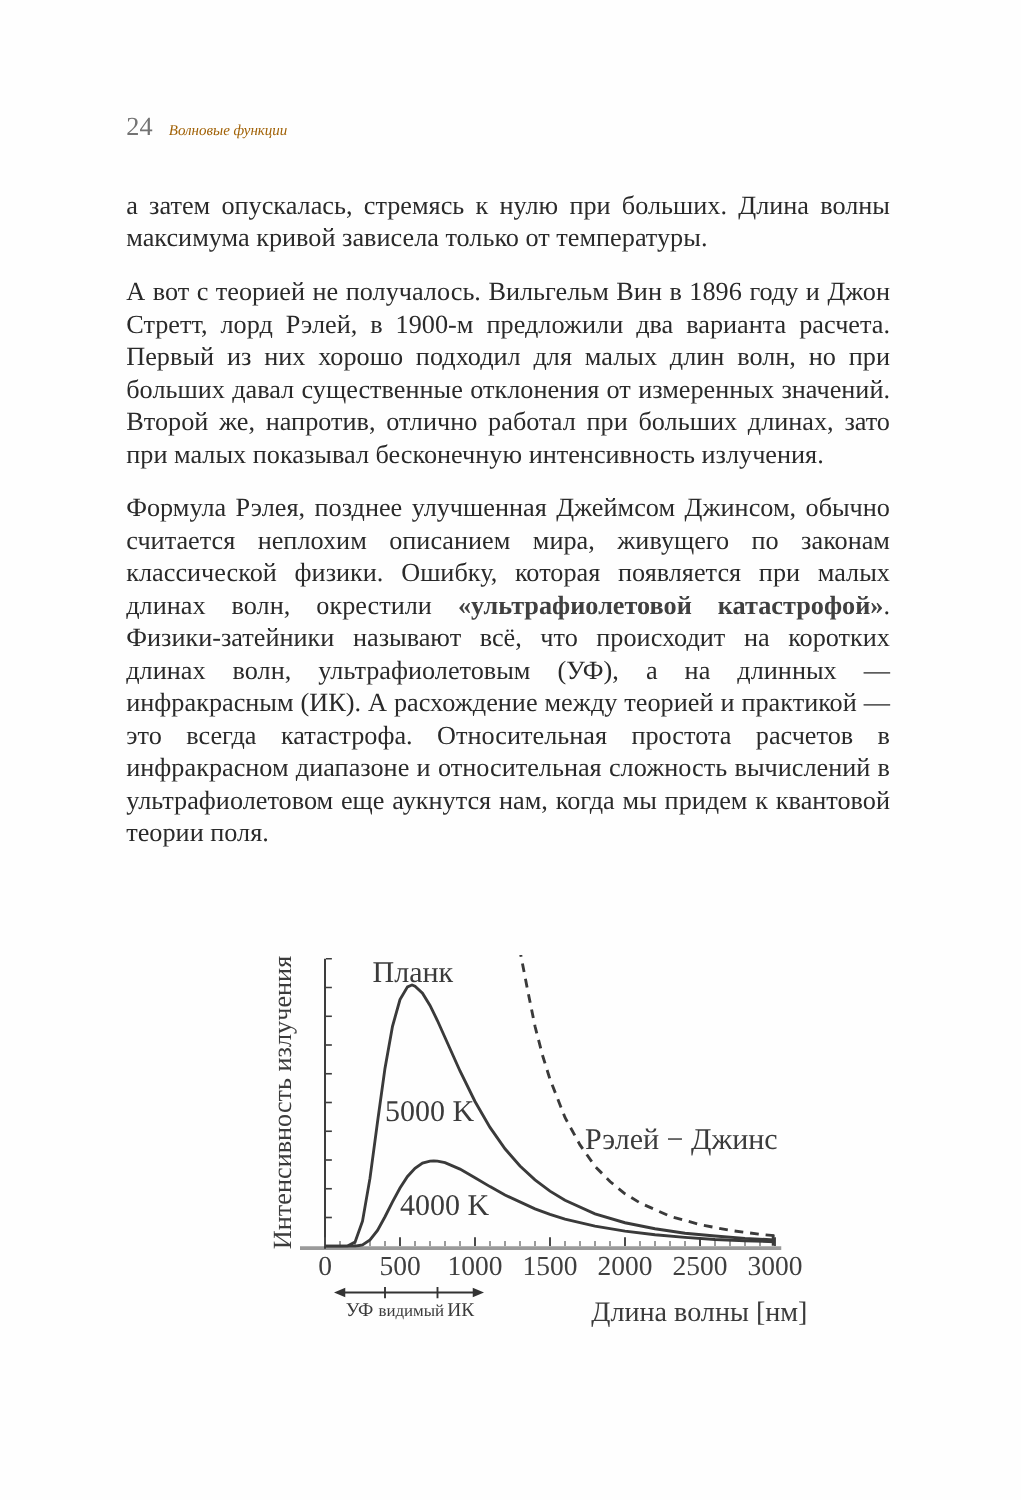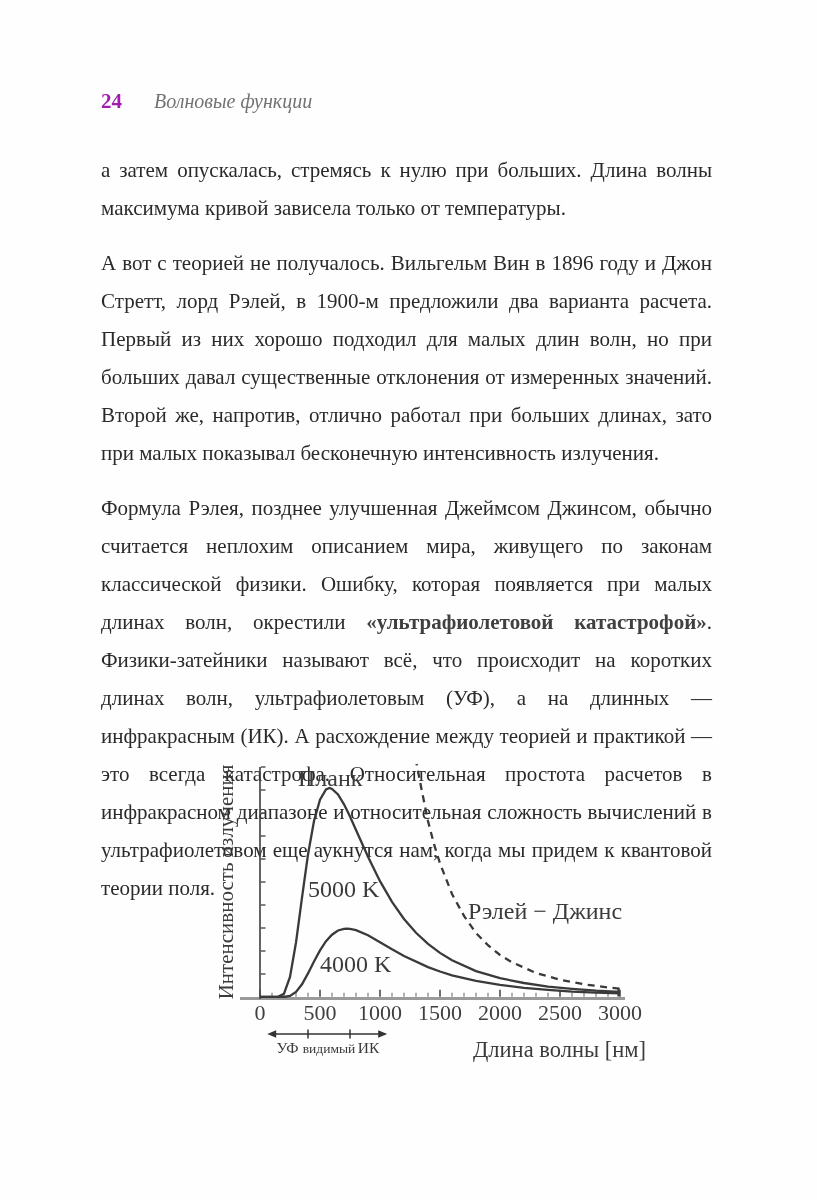--- a/index.html
+++ b/index.html
@@ -10,32 +10,32 @@
     background:#fefefe;
     font-family:"Liberation Serif", serif;
     color:#2a2a2a;
     overflow:hidden;
   }
   .page-header{
     position:absolute;left:101px;top:89px;
     display:flex;align-items:baseline;
   }
   .page-number{
-    font-weight:bold;font-size:21px;color:#a21caf;
+    font-weight:normal;font-size:21px;color:#737373;
   }
   .running-title{
-    font-style:italic;font-size:20px;color:#737373;
-    margin-left:32px;
+    font-style:italic;font-size:12px;color:#a16207;
+    margin-left:13px;
   }
   .body-text{
     position:absolute;left:101px;top:151px;width:611px;
   }
   .body-text p{
     margin:0 0 17px 0;
-    font-size:21px;line-height:38px;
+    font-size:21px;line-height:26px;
     text-align:justify;
     text-justify:inter-word;
   }
   .body-text b{font-weight:bold;color:#404040;}
   .figure{
     position:absolute;left:185px;top:748px;width:470px;height:330px;margin:0;
   }
   .figure svg{display:block;}
   .figure svg text{font-family:"Liberation Serif", serif;}
 </style>

